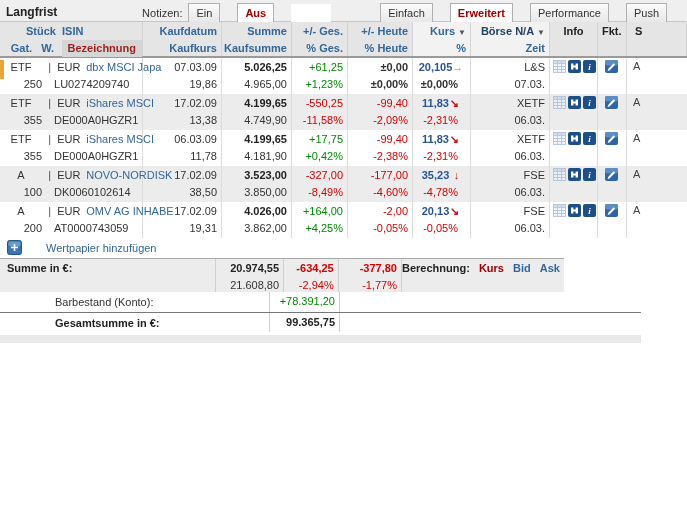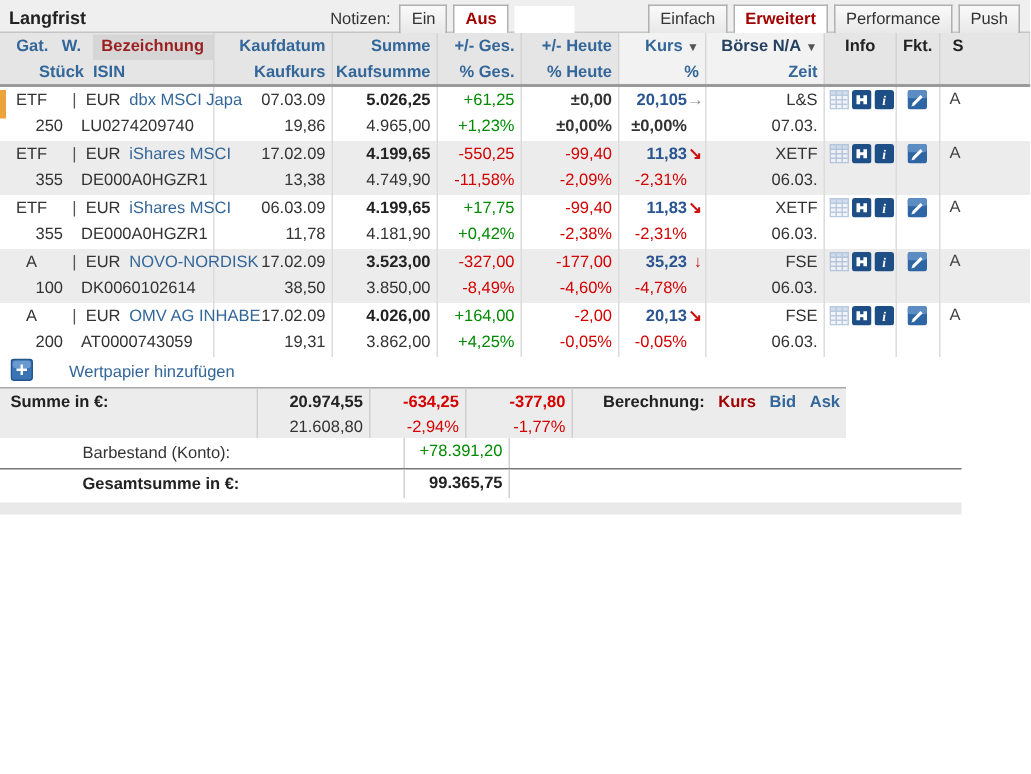--- a/index.html
+++ b/index.html
@@ -4,21 +4,21 @@
 <style>
   html,body{margin:0;padding:0;background:#fff;}
   .screen{position:relative;width:687px;height:516px;background:#fff;overflow:hidden;
           font-family:"Liberation Sans",sans-serif;font-size:11px;color:#333;}
   
   .topbar{position:relative;height:22px;background:#efefef;border-bottom:1px solid #c6c6c6;box-sizing:border-box;}
   .title{position:absolute;left:6px;top:5px;font-weight:bold;font-size:12px;color:#222;}
   .tabstrip{position:absolute;top:3px;right:3px;display:flex;align-items:flex-end;}
   .notes-label{line-height:18px;margin-right:6px;color:#333;}
   .tab{height:18px;line-height:18px;padding:0 7px;border:1px solid #b0b0b0;border-bottom:none;
-       background:linear-gradient(#fafafa,#e8e8e8);margin-right:4px;color:#333;cursor:pointer;white-space:nowrap;text-align:center;}
+       background:linear-gradient(#fafafa,#e8e8e8);margin-right:17px;color:#333;cursor:pointer;white-space:nowrap;text-align:center;}
   .tab.active{background:#fff;color:#a00000;font-weight:bold;}
   .tab-spacer{width:40px;height:18px;background:#fff;margin-right:3px;}
   .tab-gap{width:46px;height:18px;}
   
   .c1{width:143px;} .c2{width:79px;} .c3{width:70px;} .c4{width:56px;} .c5{width:65px;}
   .c6{width:58px;} .c7{width:79px;} .c8{width:48px;} .c9{width:29px;} .c10{flex:1;}
   .cell{box-sizing:border-box;border-right:1px solid #dcdcdc;padding-top:1px;}
   .c10.cell{border-right:none;}
   .l1,.l2{height:17px;line-height:17px;white-space:nowrap;}
   .num{text-align:right;padding-right:4px;}
@@ -43,34 +43,34 @@
   .marker{display:none;position:absolute;left:0;top:2px;width:4px;height:19px;background:#eda33c;}
   .row.marked .marker{display:block;}
   .gat{width:42px;text-align:center;display:inline-block;}
   .pipe{width:9px;text-align:center;display:inline-block;color:#555;}
   .w{width:24px;display:inline-block;}
   .name{margin-left:2px;color:#336699;cursor:pointer;}
   .stueck{width:42px;text-align:right;display:inline-block;}
   .isin{margin-left:9px;}
   .bold{font-weight:bold;color:#222;}
   .pos{color:#008a00;} .neg{color:#d40000;} .flat{color:#333;font-weight:bold;}
-  .kursline{display:flex;justify-content:flex-end;padding-right:2px;}
+  .kursline{display:flex;justify-content:center;padding-right:2px;}
   .kurs-val{font-weight:bold;color:#2a5590;}
   .arrow{display:inline-block;width:10px;text-align:right;font-weight:bold;}
   .arrow-flat{color:#8a8a8a;} .arrow-neg{color:#cc1111;}
   .c6.num{padding-right:0;}
   .c6 .l2{padding-right:12px;}
   .icons{display:flex;gap:2px;align-items:flex-start;padding-top:2px;padding-left:3px;}
   .icons .ico{cursor:pointer;display:inline-block;height:13px;}
   .scol{padding-left:6px;padding-top:2px;color:#444;}
   
   .addrow{height:20px;display:flex;align-items:center;padding-left:7px;background:#fff;}
   .addrow .lbl{margin-left:24px;color:#336699;cursor:pointer;}
   
-  .sum1{width:564px;box-sizing:border-box;background:#ececec;border-top:1px solid #a8a8a8;height:34px;display:flex;gap:20px;}
+  .sum1{width:564px;box-sizing:border-box;background:#ececec;border-top:1px solid #a8a8a8;height:34px;display:flex;}
   .sum-label{width:222px;box-sizing:border-box;border-right:1px solid #d0d0d0;padding:1px 0 0 7px;}
   .sum1 .cell{border-right:1px solid #d0d0d0;}
   .sum-rest{flex:1;text-align:right;padding:1px 4px 0 0;line-height:17px;white-space:nowrap;}
   .calc-label{font-weight:bold;color:#222;}
   .calc-opt{font-weight:bold;color:#336699;margin-left:6px;cursor:pointer;}
   .calc-opt.active{color:#a00000;}
   .sum2,.sum3{width:641px;box-sizing:border-box;height:20px;display:flex;background:#fff;}
   .sum3{border-top:1px solid #777;}
   .sum2 .sum-label,.sum3 .sum-label{line-height:18px;margin-left:48px;}
   .sum-val{width:70px;box-sizing:border-box;border-right:1px solid #d0d0d0;text-align:right;padding-right:4px;line-height:18px;}
@@ -92,27 +92,27 @@
       <span class="tab">Einfach</span>
       <span class="tab active">Erweitert</span>
       <span class="tab">Performance</span>
       <span class="tab">Push</span>
     </div>
   </div>
 
   <div class="hdr">
     <div class="cell c1">
       <div class="hline">
+        <span class="h-stueck">Stück</span>
+        <span class="h-isin">ISIN</span>
+      </div>
+      <div class="hline">
         <span class="h-gat">Gat.</span>
         <span class="h-w">W.</span>
         <span class="h-bez">Bezeichnung</span>
-      </div>
-      <div class="hline">
-        <span class="h-stueck">Stück</span>
-        <span class="h-isin">ISIN</span>
       </div>
     </div>
     <div class="cell c2 num">
       <div class="l1">Kaufdatum</div>
       <div class="l2">Kaufkurs</div>
     </div>
     <div class="cell c3 num">
       <div class="l1">Summe</div>
       <div class="l2">Kaufsumme</div>
     </div>

